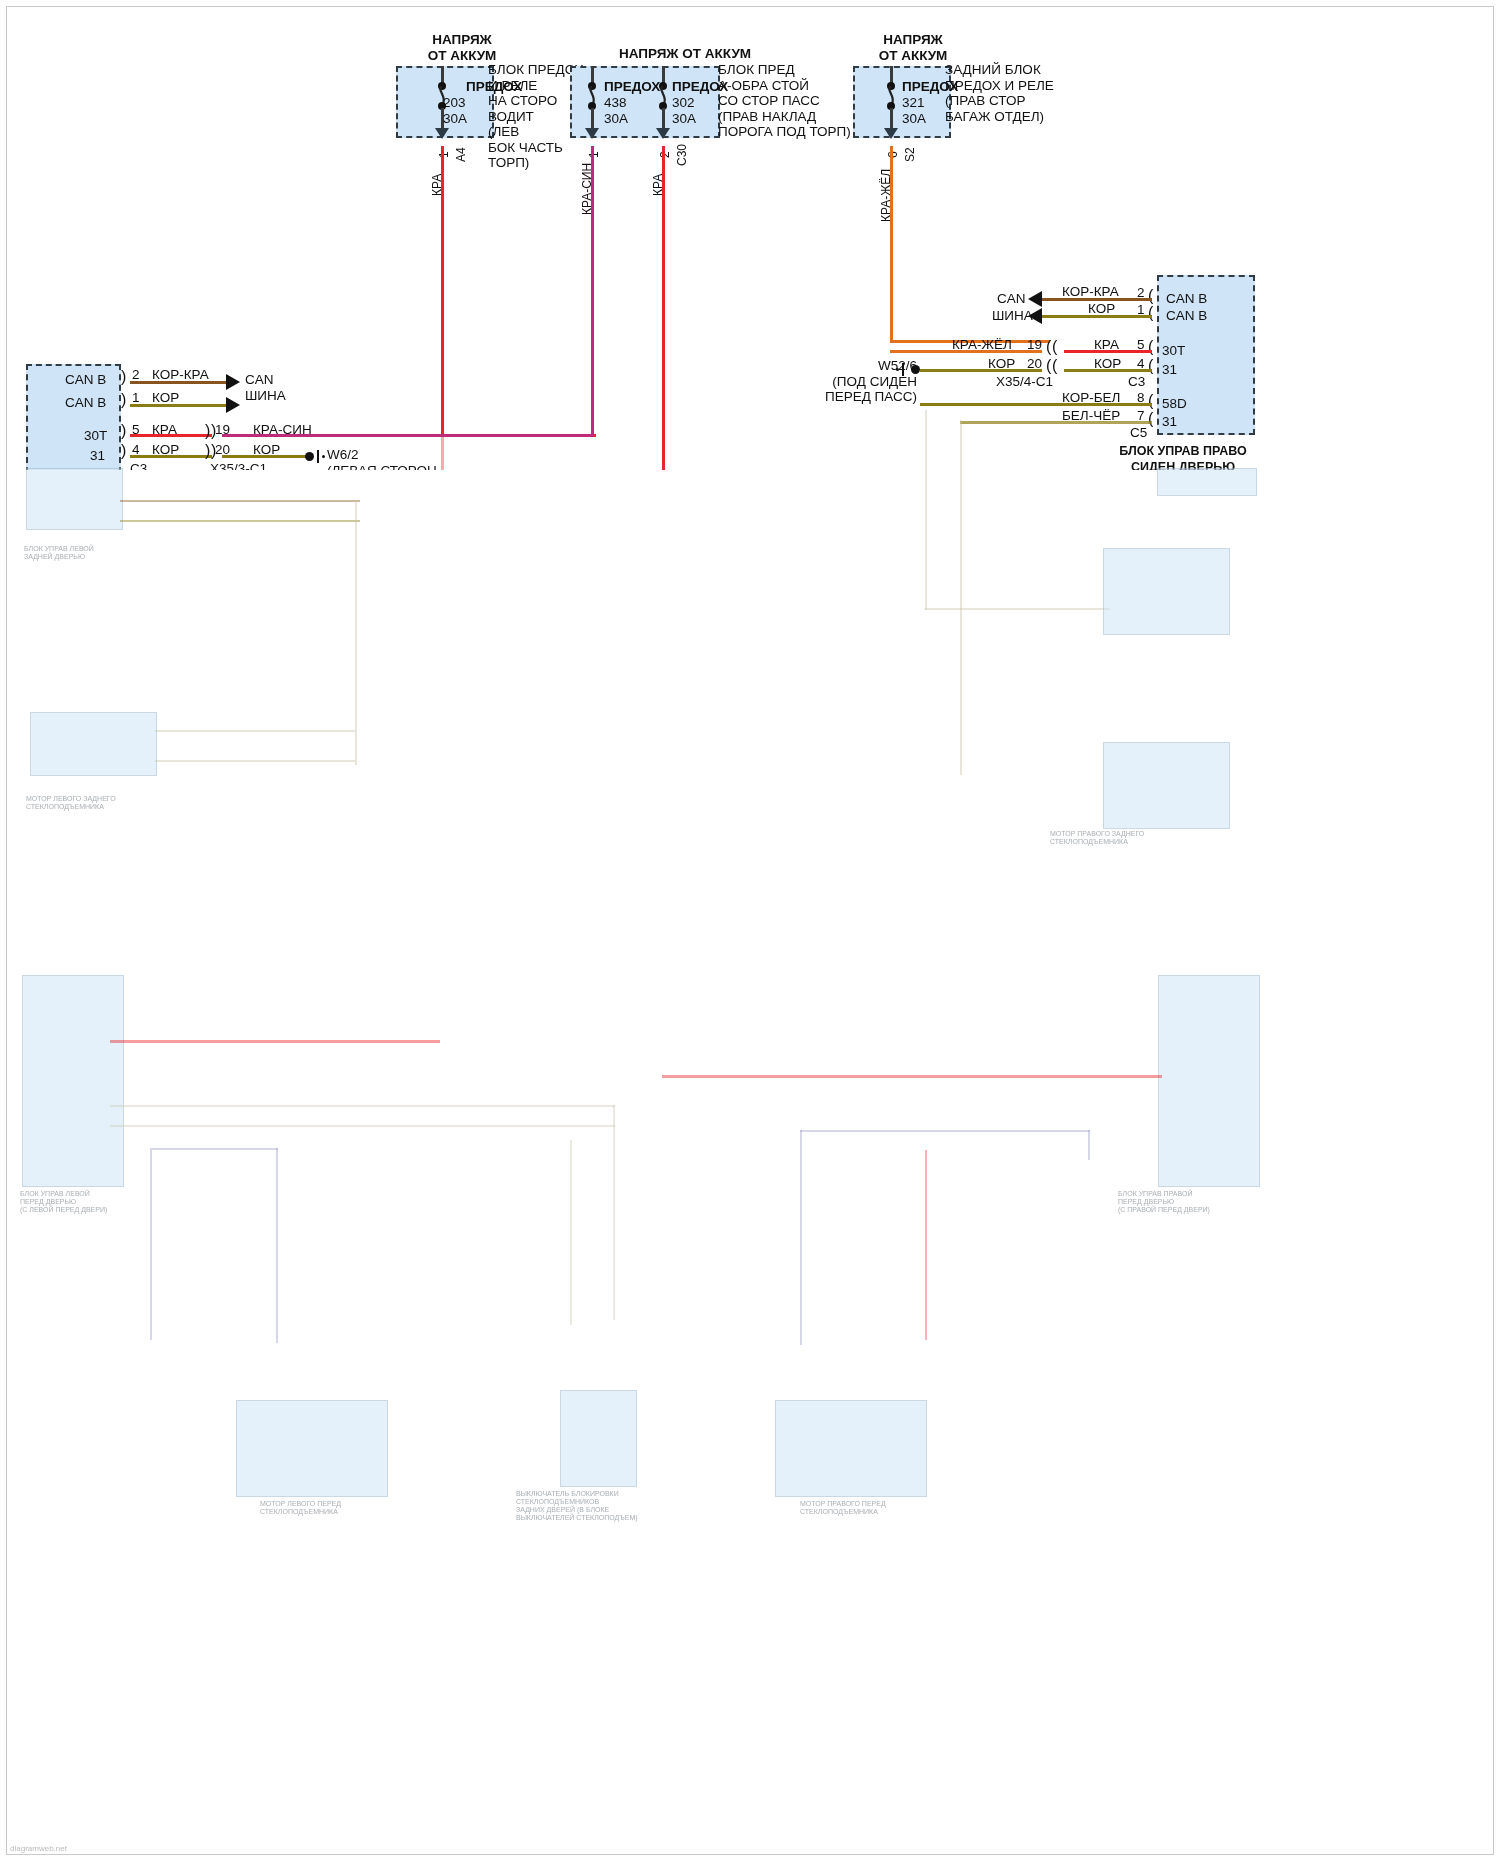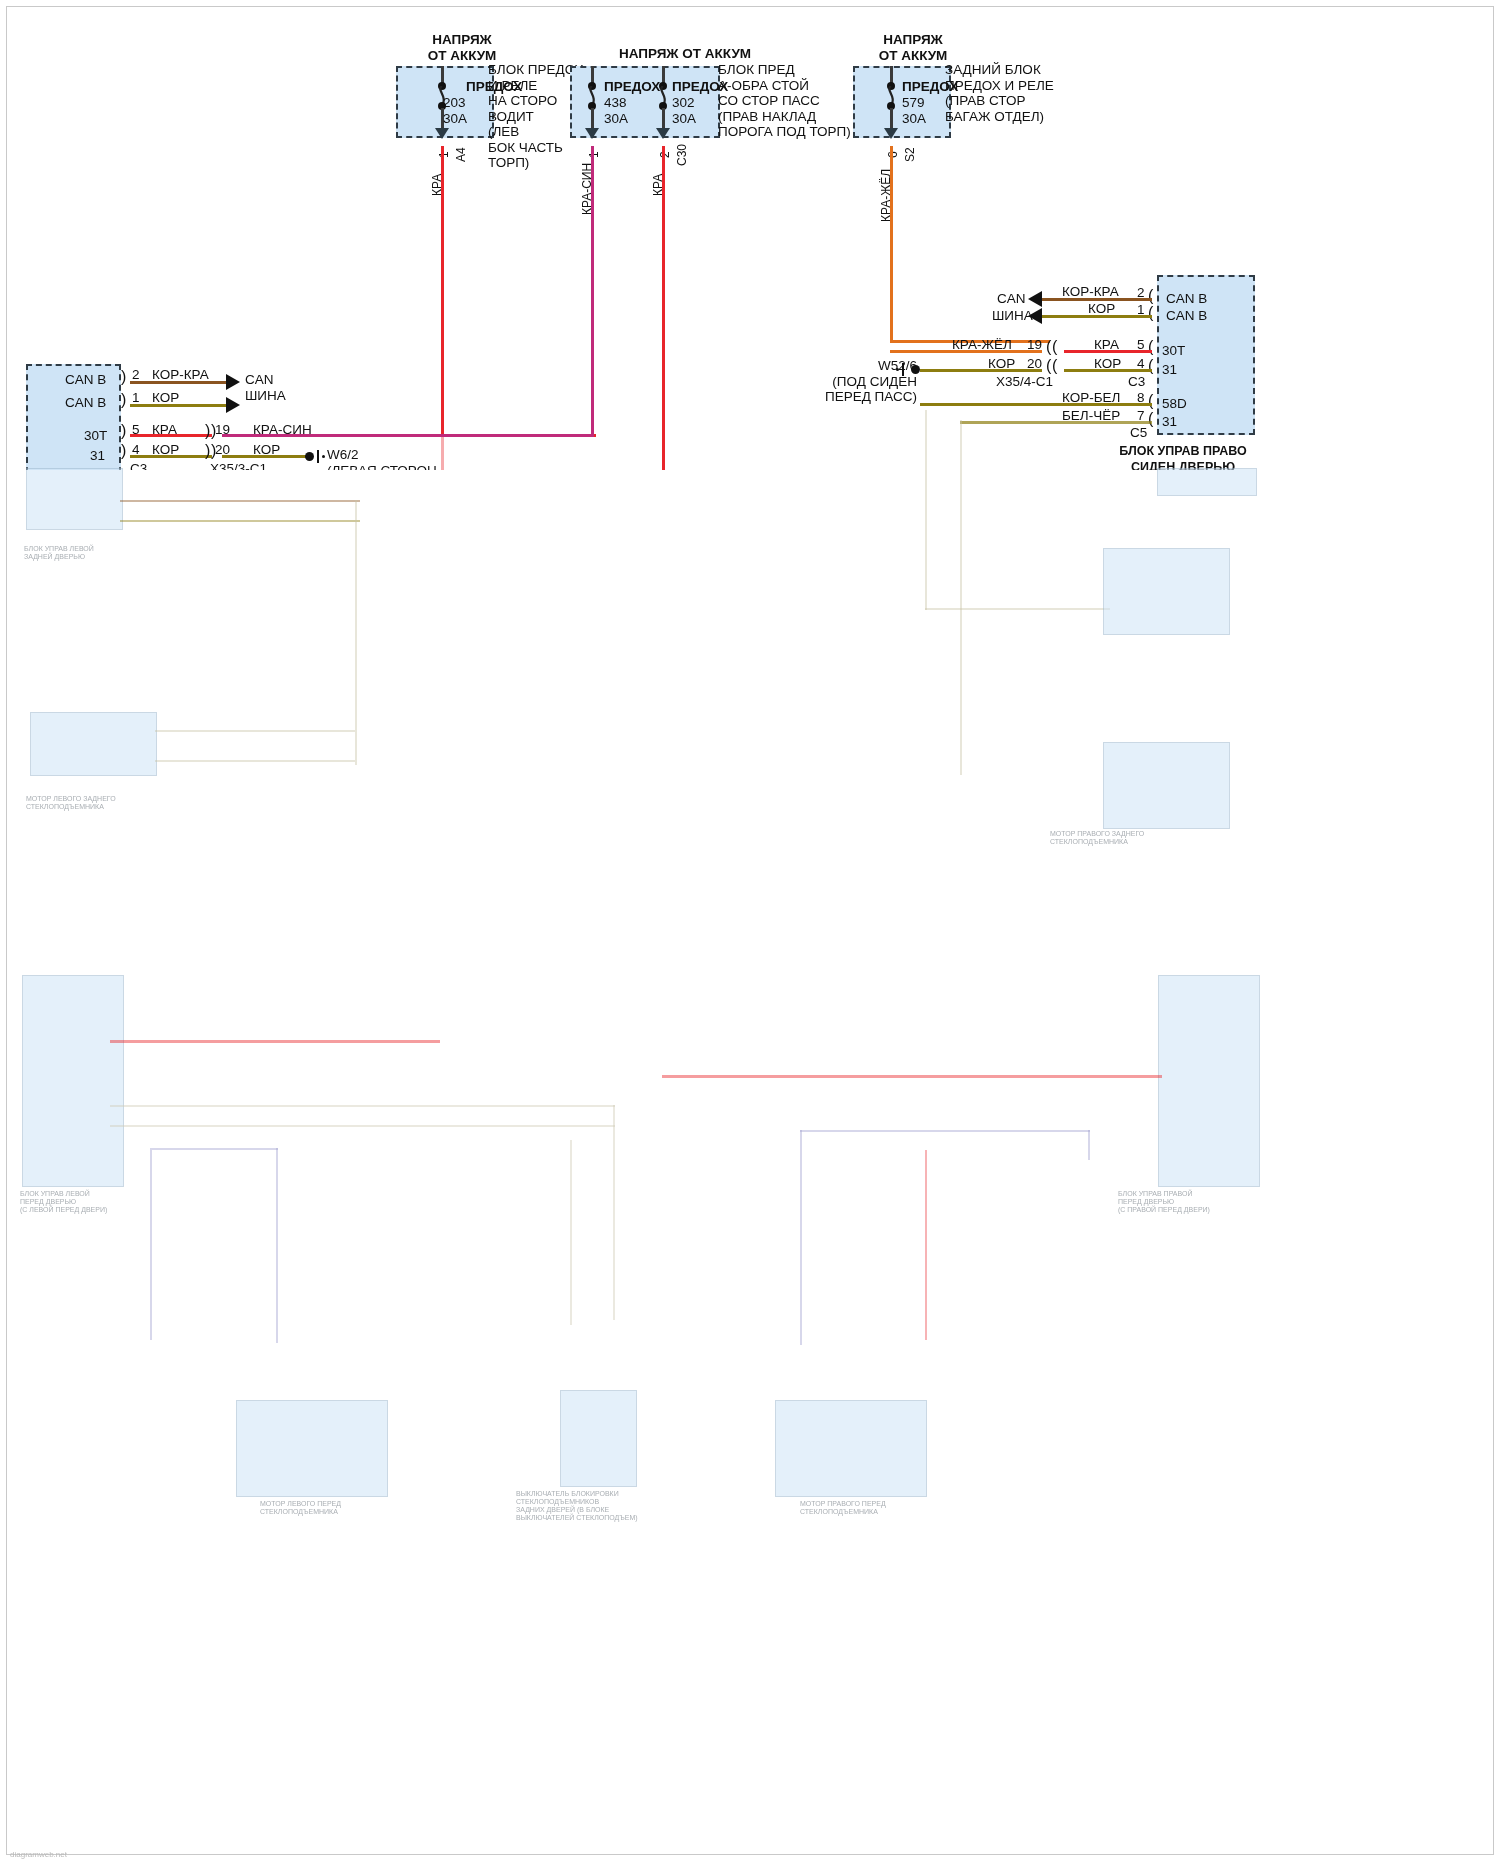--- a/index.html
+++ b/index.html
@@ -41,21 +41,21 @@
   .pinbr{position:absolute;color:#111;font-size:16px;line-height:14px;}
   .arrowR{position:absolute;width:0;height:0;border-top:8px solid transparent;
           border-bottom:8px solid transparent;border-left:14px solid #111;}
   .arrowL{position:absolute;width:0;height:0;border-top:8px solid transparent;
           border-bottom:8px solid transparent;border-right:14px solid #111;}
   .arrowD{position:absolute;width:0;height:0;border-left:7px solid transparent;
           border-right:7px solid transparent;border-top:11px solid #2b3a44;}
   .splice{position:absolute;width:9px;height:9px;border-radius:50%;background:#111;}
   .spbar{position:absolute;width:2px;height:13px;background:#111;}
   .spdot{position:absolute;width:3px;height:3px;background:#111;border-radius:50%;}
-  .watermark{position:absolute;left:10px;bottom:2px;color:#b9b9b9;font-size:8px;text-align:center;}
+  .watermark{position:absolute;left:10px;bottom:8px;color:#b9b9b9;font-size:8px;text-align:center;}
 </style>
 </head>
 <body>
 
 <div id="page">
   <div id="frame"></div>
 
   <div class="lbl b c" style="left:392px;top:32px;width:140px;">НАПРЯЖ
 ОТ АККУМ</div>
   <div class="fusebox" style="left:396px;top:66px;width:98px;height:72px;"></div>
@@ -130,21 +130,21 @@
   <div class="fusebox" style="left:853px;top:66px;width:98px;height:72px;"></div>
   <div class="vline blk" style="left:890px;top:66px;height:18px;"></div>
   <div class="dot" style="left:887px;top:82px;"></div>
   <svg style="position:absolute;left:883px;top:86px;" width="16" height="20" viewBox="0 0 16 20">
     <path d="M8 0 C 2 4, 14 10, 8 20" stroke="#222" stroke-width="2.2" fill="none"></path>
   </svg>
   <div class="dot" style="left:887px;top:102px;"></div>
   <div class="vline blk" style="left:890px;top:108px;height:22px;"></div>
   <div class="arrowD" style="left:884px;top:128px;"></div>
   <div class="lbl b" style="left:902px;top:79px;">ПРЕДОХ</div>
-  <div class="lbl" style="left:902px;top:95px;">579</div>
+  <div class="lbl" style="left:902px;top:95px;">321</div>
   <div class="lbl" style="left:902px;top:111px;">30A</div>
   <div class="lbl" style="left:945px;top:62px;width:120px;">ЗАДНИЙ БЛОК
 ПРЕДОХ И РЕЛЕ
 (ПРАВ СТОР
 БАГАЖ ОТДЕЛ)</div>
   <div class="vert" style="left:886px;top:158px;font-size:12px;">6</div>
   <div class="vert" style="left:903px;top:162px;font-size:12px;">S2</div>
   <div class="vert" style="left:879px;top:222px;font-size:12px;">КРА-ЖЁЛ</div>
   <div class="vline orange" style="left:890px;top:146px;height:196px;"></div>
   <div class="hline orange" style="left:890px;top:340px;width:160px;"></div>

